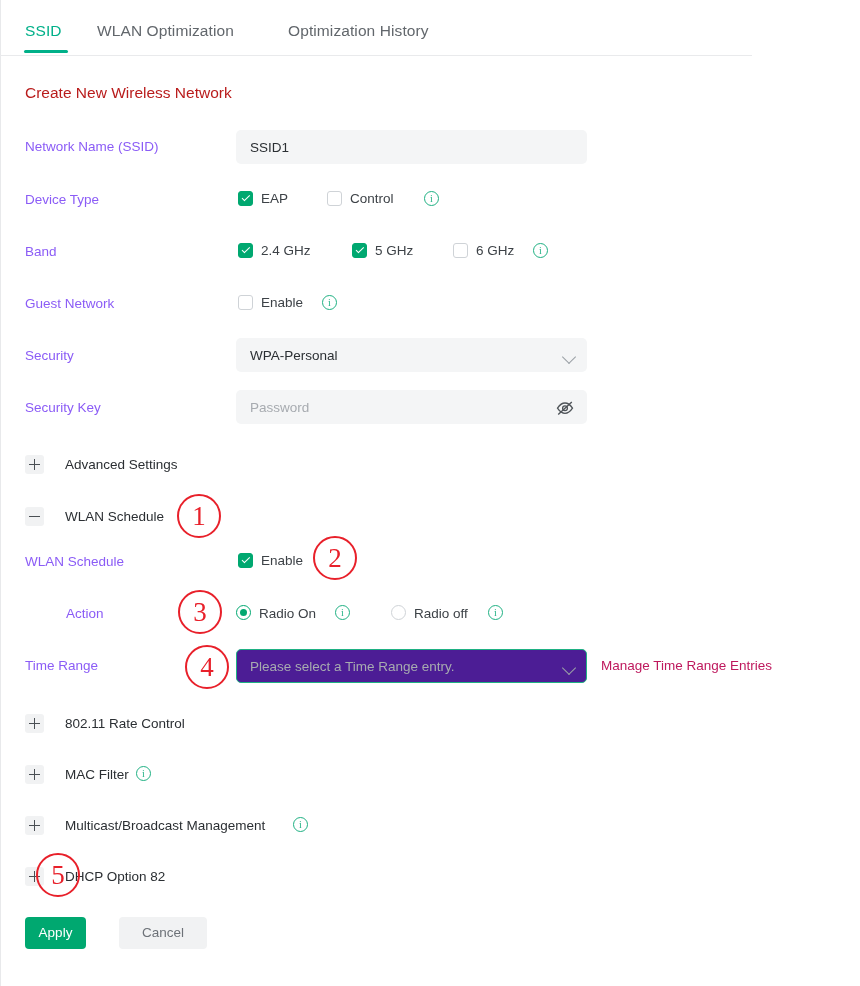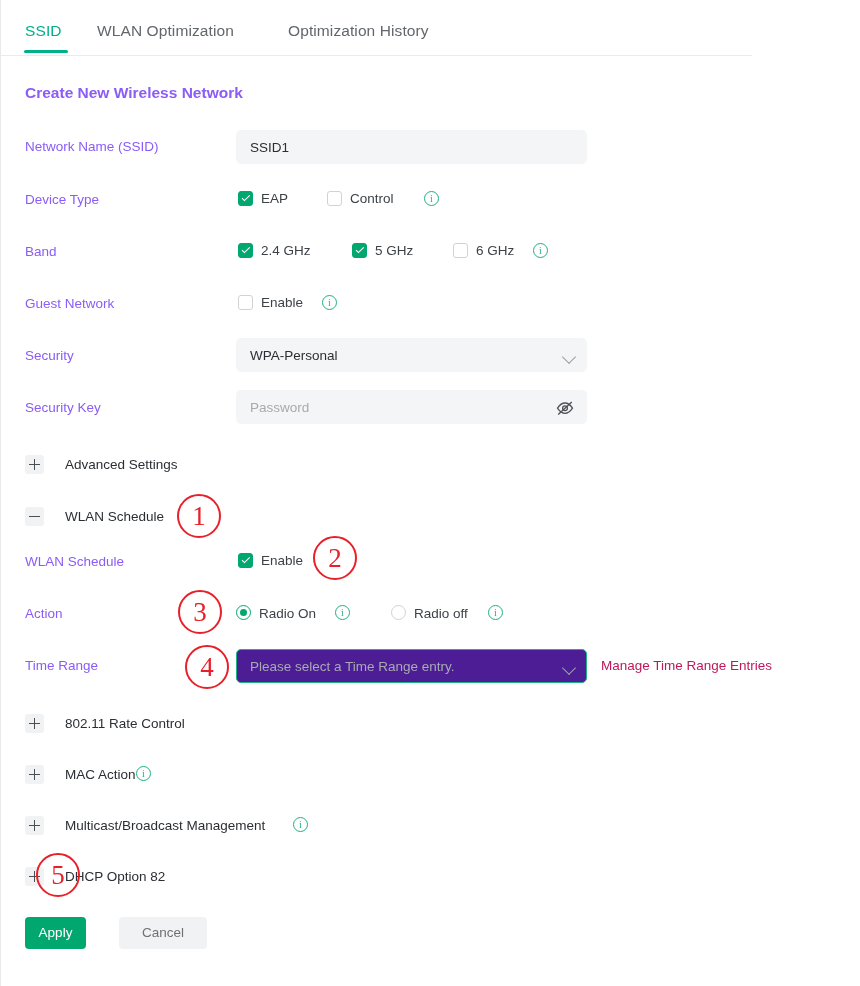--- a/index.html
+++ b/index.html
@@ -30,21 +30,21 @@
     white-space:nowrap; cursor:pointer;
   }
   .tab.active { color:#00b089; }
   .tab-underline {
     position:absolute; height:3px; background:#00b089; border-radius:2px;
   }
 
   
   .section-title {
     position:absolute; left:25px; top:84px;
-    font-size:15.5px; color:#8b5cf6;font-weight:bold;
+    font-size:15.5px; color:#b91c1c;
   }
 
   
   .row-label {
     position:absolute; left:25px;
     font-size:13.5px; color:#8b5cf6;
     white-space:nowrap;
   }
 
   .field {
@@ -213,21 +213,21 @@
 
 <div class="toggle" style="top:507px;">
   <div class="bar"></div>
 </div>
 <div class="collapse-label" style="top:509px;">WLAN Schedule</div>
 
 <div class="row-label" style="top:554px;">WLAN Schedule</div>
 <div class="cb on" style="left:238px; top:553px;"></div>
 <div class="opt-label" style="left:261px; top:553px;">Enable</div>
 
-<div class="row-label" style="top:606px;">Action</div>
+<div class="row-label" style="top:606px;margin-left:41px;">Action</div>
 <div class="rb on" style="left:236px; top:605px;"></div>
 <div class="opt-label" style="left:259px; top:606px;">Radio On</div>
 <div class="info" style="left:335px; top:605px;"></div>
 <div class="rb off" style="left:391px; top:605px;"></div>
 <div class="opt-label" style="left:414px; top:606px;">Radio off</div>
 <div class="info" style="left:488px; top:605px;"></div>
 
 <div class="row-label" style="top:658px;">Time Range</div>
 <div class="field focused" style="top:649px;">
   <div class="field-text placeholder">Please select a Time Range entry.</div>
@@ -238,21 +238,21 @@
 <div class="toggle" style="top:714px;">
   <div class="bar"></div>
   <div class="bar2"></div>
 </div>
 <div class="collapse-label" style="top:716px;">802.11 Rate Control</div>
 
 <div class="toggle" style="top:765px;">
   <div class="bar"></div>
   <div class="bar2"></div>
 </div>
-<div class="collapse-label" style="top:767px;">MAC Action</div>
+<div class="collapse-label" style="top:767px;">MAC Filter</div>
 <div class="info" style="left:136px; top:766px;"></div>
 
 <div class="toggle" style="top:816px;">
   <div class="bar"></div>
   <div class="bar2"></div>
 </div>
 <div class="collapse-label" style="top:818px;">Multicast/Broadcast Management</div>
 <div class="info" style="left:293px; top:817px;"></div>
 
 <div class="toggle" style="top:867px;">

